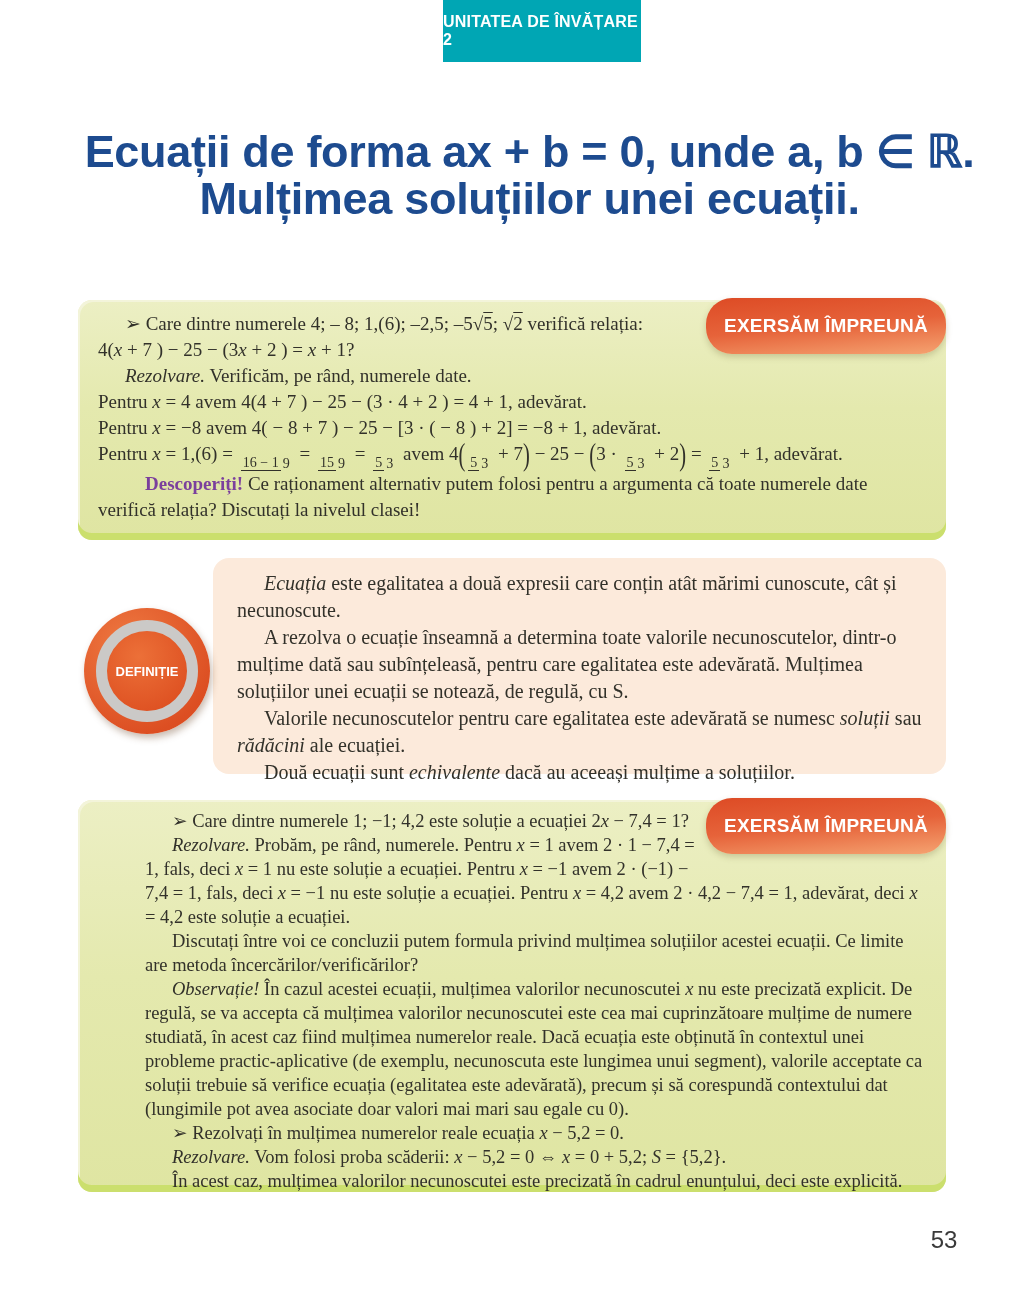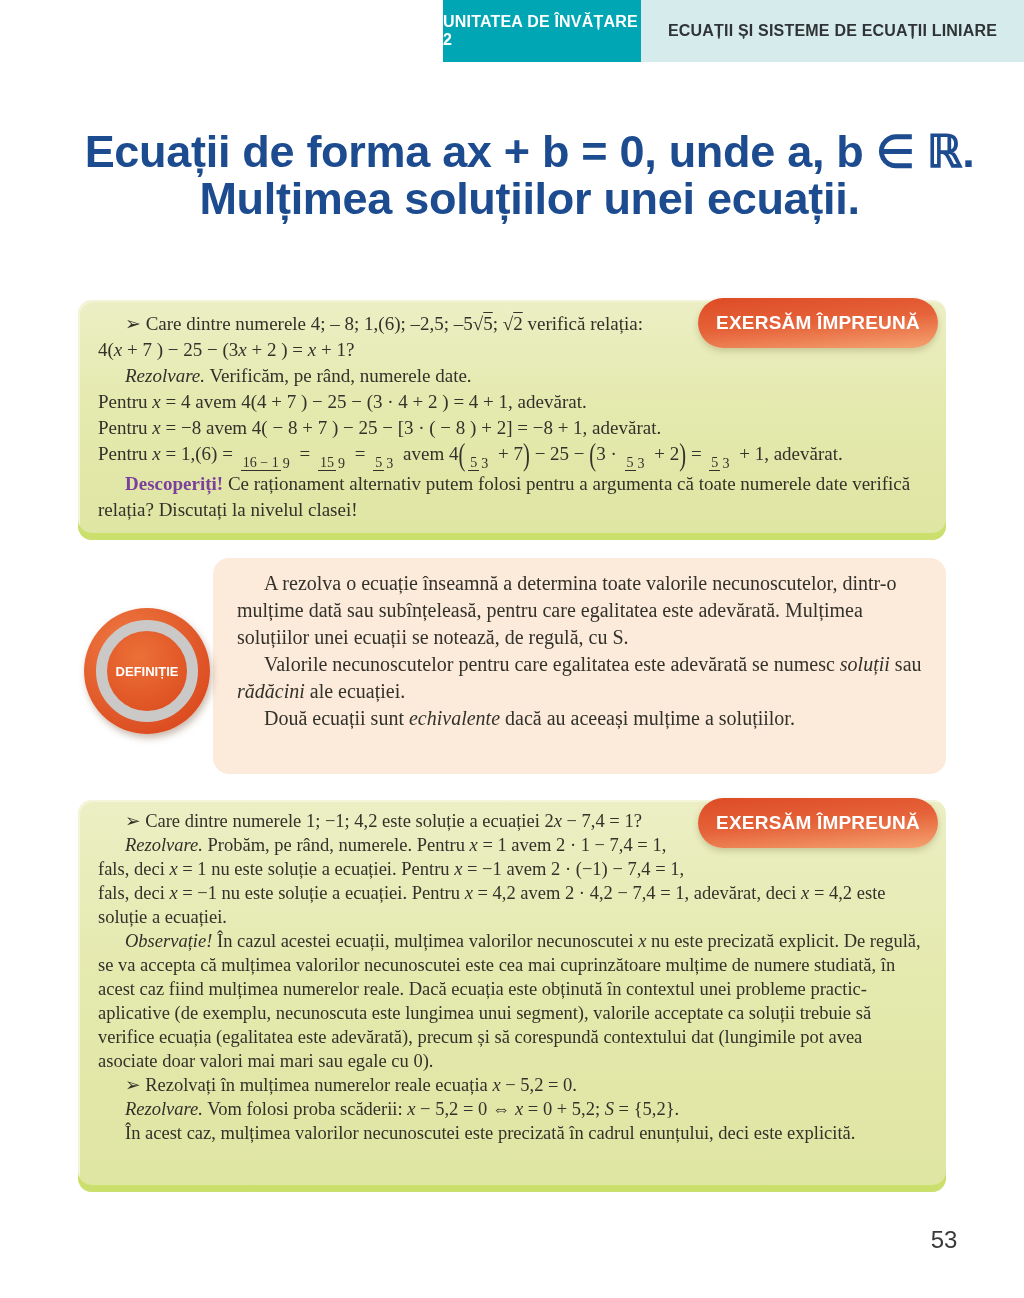--- a/index.html
+++ b/index.html
@@ -19,23 +19,23 @@
          font-family:"Liberation Sans",sans-serif;font-weight:bold;font-size:45px;line-height:47px;
          letter-spacing:-.3px;}
 
   
   .gbox{position:absolute;left:78px;width:868px;border-radius:14px;
         background:linear-gradient(180deg,#ecefc4 0%,#e4e9ae 45%,#dfe5a2 100%);
         box-shadow:inset 0 -7px 0 #cbdf6d, inset 2px 2px 0 #f3f4da;}
   .gbox1{top:300px;height:240px;}
   .gbox2{top:800px;height:392px;}
   .gbox .content{position:relative;padding:11px 20px 0 20px;font-size:19px;line-height:26px;}
-  .gbox2 .content{padding:9px 20px 0 20px;font-size:18.5px;line-height:24px;}
+  .gbox2 .content{padding:9px 20px 0 20px;font-size:18.5px;line-height:24px;margin-left:47px;}
 
-  .badge{position:absolute;right:8px;top:-2px;width:240px;height:50px;border-radius:26px;
+  .badge{position:absolute;right:0;top:-2px;width:240px;height:56px;border-radius:26px;
          background:linear-gradient(175deg,#dd4b25 0%,#e6633a 50%,#f5a371 100%);
          display:flex;align-items:center;justify-content:center;color:#ffffff;
          font-family:"Liberation Sans",sans-serif;font-weight:bold;font-size:19px;letter-spacing:.2px;
          box-shadow:0 3px 6px rgba(110,100,50,.28);}
   .badge-spacer{float:right;width:228px;height:52px;}
 
   
   .def-box{position:absolute;left:213px;top:558px;width:733px;height:216px;background:#fceadb;
            border-radius:16px;padding:12px 22px 0 24px;box-sizing:border-box;
            font-size:20px;line-height:27px;}
@@ -44,41 +44,38 @@
            box-shadow:2px 4px 7px rgba(100,60,30,.35);}
   .def-ring{position:absolute;left:12px;top:12px;right:12px;bottom:12px;border-radius:50%;
            border:11px solid #cbc9c7;background:radial-gradient(circle at 40% 32%,#ec7038,#de5122 80%);
            display:flex;align-items:center;justify-content:center;}
   .def-ring span{color:#ffffff;font-family:"Liberation Sans",sans-serif;font-weight:bold;font-size:13px;}
 
   
   .para{margin:0;}
   .para.indent{text-indent:27px;}
   .run-i{font-style:italic;}
-  .run-pu{color:#7b3f9d;font-weight:bold;}
+  .run-pu{color:#7b3f9d;font-weight:bold;margin-left:20px;}
   .run-ov{text-decoration:overline;}
   .run-bp{display:inline-block;transform:scaleY(1.5);font-size:1.08em;vertical-align:-1px;}
   .frac{display:inline-flex;flex-direction:row;align-items:center;vertical-align:-0.5em;
         line-height:1.05;font-size:.74em;margin:0 3px;text-indent:0;}
   .frac .fn{border-bottom:1.4px solid #32312a;padding:0 2px;}
   .frac .fd{padding:0 2px;}
 
   .page-number{position:absolute;left:922px;top:1226px;width:44px;text-align:center;
         font-family:"Liberation Sans",sans-serif;font-size:24px;color:#3a3a3a;}
 </style>
 </head>
 <body>
 
 <div class="page">
 
   <div class="hdr-unit">
     <span>UNITATEA DE ÎNVĂȚARE 2</span>
-  </div>
-  <div class="hdr-chapter">
-    <span>ECUAȚII ȘI SISTEME DE ECUAȚII LINIARE</span>
   </div>
 
   <div class="title">
     <div>Ecuații de forma ax + b = 0, unde a, b ∈ ℝ.</div>
     <div>Mulțimea soluțiilor unei ecuații.</div>
   </div>
 
   <section class="gbox gbox1">
     <div class="badge">
       <span>EXERSĂM ÎMPREUNĂ</span>
@@ -106,38 +103,40 @@
             <span class="fd">3</span>
           </span><span class="run-r"> + 2</span><span class="run-bp">)</span><span class="run-r"> = </span><span class="frac">
             <span class="fn">5</span>
             <span class="fd">3</span>
           </span><span class="run-r"> + 1, adevărat.</span></div>
         <div class="para indent"><span class="run-pu">Descoperiți!</span><span class="run-r"> Ce raționament alternativ putem folosi pentru a argumenta că toate numerele date verifică relația? Discutați la nivelul clasei!</span></div>
       </div>
   </section>
 
   <div class="def-box">
+      <div class="para indent"><span class="run-i">Ecuația</span><span class="run-r"> este egalitatea a două expresii care conțin atât mărimi cunoscute, cât și necunoscute.</span></div>
       <div class="para indent"><span class="run-r">A rezolva o ecuație înseamnă a determina toate valorile necunoscutelor, dintr-o mulțime dată sau subînțeleasă, pentru care egalitatea este adevărată. Mulțimea soluțiilor unei ecuații se notează, de regulă, cu S.</span></div>
       <div class="para indent"><span class="run-r">Valorile necunoscutelor pentru care egalitatea este adevărată se numesc </span><span class="run-i">soluții</span><span class="run-r"> sau </span><span class="run-i">rădăcini</span><span class="run-r"> ale ecuației.</span></div>
       <div class="para indent"><span class="run-r">Două ecuații sunt </span><span class="run-i">echivalente</span><span class="run-r"> dacă au aceeași mulțime a soluțiilor.</span></div>
     </div>
   <div class="def-circle">
     <div class="def-ring">
       <span>DEFINIȚIE</span>
     </div>
   </div>
 
   <section class="gbox gbox2">
     <div class="badge">
       <span>EXERSĂM ÎMPREUNĂ</span>
     </div>
     <div class="content">
       <div class="badge-spacer"></div>
     <div class="para indent"><span class="run-r">➢ Care dintre numerele 1; −1; 4,2 este soluție a ecuației  2</span><span class="run-i">x</span><span class="run-r"> − 7,4 = 1?</span></div>
         <div class="para indent"><span class="run-i">Rezolvare.</span><span class="run-r"> Probăm, pe rând, numerele. Pentru </span><span class="run-i">x</span><span class="run-r"> = 1 avem  2 · 1 − 7,4 = 1, fals, deci </span><span class="run-i">x</span><span class="run-r"> = 1 nu este soluție a ecuației. Pentru </span><span class="run-i">x</span><span class="run-r"> = −1 avem 2 · (−1) − 7,4 = 1, fals, deci </span><span class="run-i">x</span><span class="run-r"> = −1 nu este soluție a ecuației. Pentru </span><span class="run-i">x</span><span class="run-r"> = 4,2 avem 2 · 4,2 − 7,4 = 1, adevărat, deci </span><span class="run-i">x</span><span class="run-r"> = 4,2 este soluție a ecuației.</span></div>
+        <div class="para indent"><span class="run-r">Discutați între voi ce concluzii putem formula privind mulțimea soluțiilor acestei ecuații. Ce limite are metoda încercărilor/verificărilor?</span></div>
         <div class="para indent"><span class="run-i">Observație!</span><span class="run-r"> În cazul acestei ecuații, mulțimea valorilor necunoscutei </span><span class="run-i">x</span><span class="run-r"> nu este precizată explicit. De regulă, se va accepta că mulțimea valorilor necunoscutei este cea mai cuprinzătoare mulțime de numere studiată, în acest caz fiind mulțimea numerelor reale. Dacă ecuația este obținută în contextul unei probleme practic-aplicative (de exemplu, necunoscuta este lungimea unui segment), valorile acceptate ca soluții trebuie să verifice ecuația (egalitatea este adevărată), precum și să corespundă contextului dat (lungimile pot avea asociate doar valori mai mari sau egale cu 0).</span></div>
         <div class="para indent"><span class="run-r">➢ Rezolvați în mulțimea numerelor reale ecuația </span><span class="run-i">x</span><span class="run-r"> − 5,2 = 0.</span></div>
         <div class="para indent"><span class="run-i">Rezolvare.</span><span class="run-r"> Vom folosi proba scăderii: </span><span class="run-i">x</span><span class="run-r"> − 5,2 = 0 ⇔ </span><span class="run-i">x</span><span class="run-r"> = 0 + 5,2; </span><span class="run-i">S</span><span class="run-r"> = {5,2}.</span></div>
         <div class="para indent"><span class="run-r">În acest caz, mulțimea valorilor necunoscutei este precizată în cadrul enunțului, deci este explicită.</span></div>
       </div>
   </section>
 
   <div class="page-number">53</div>
 
 </div>

